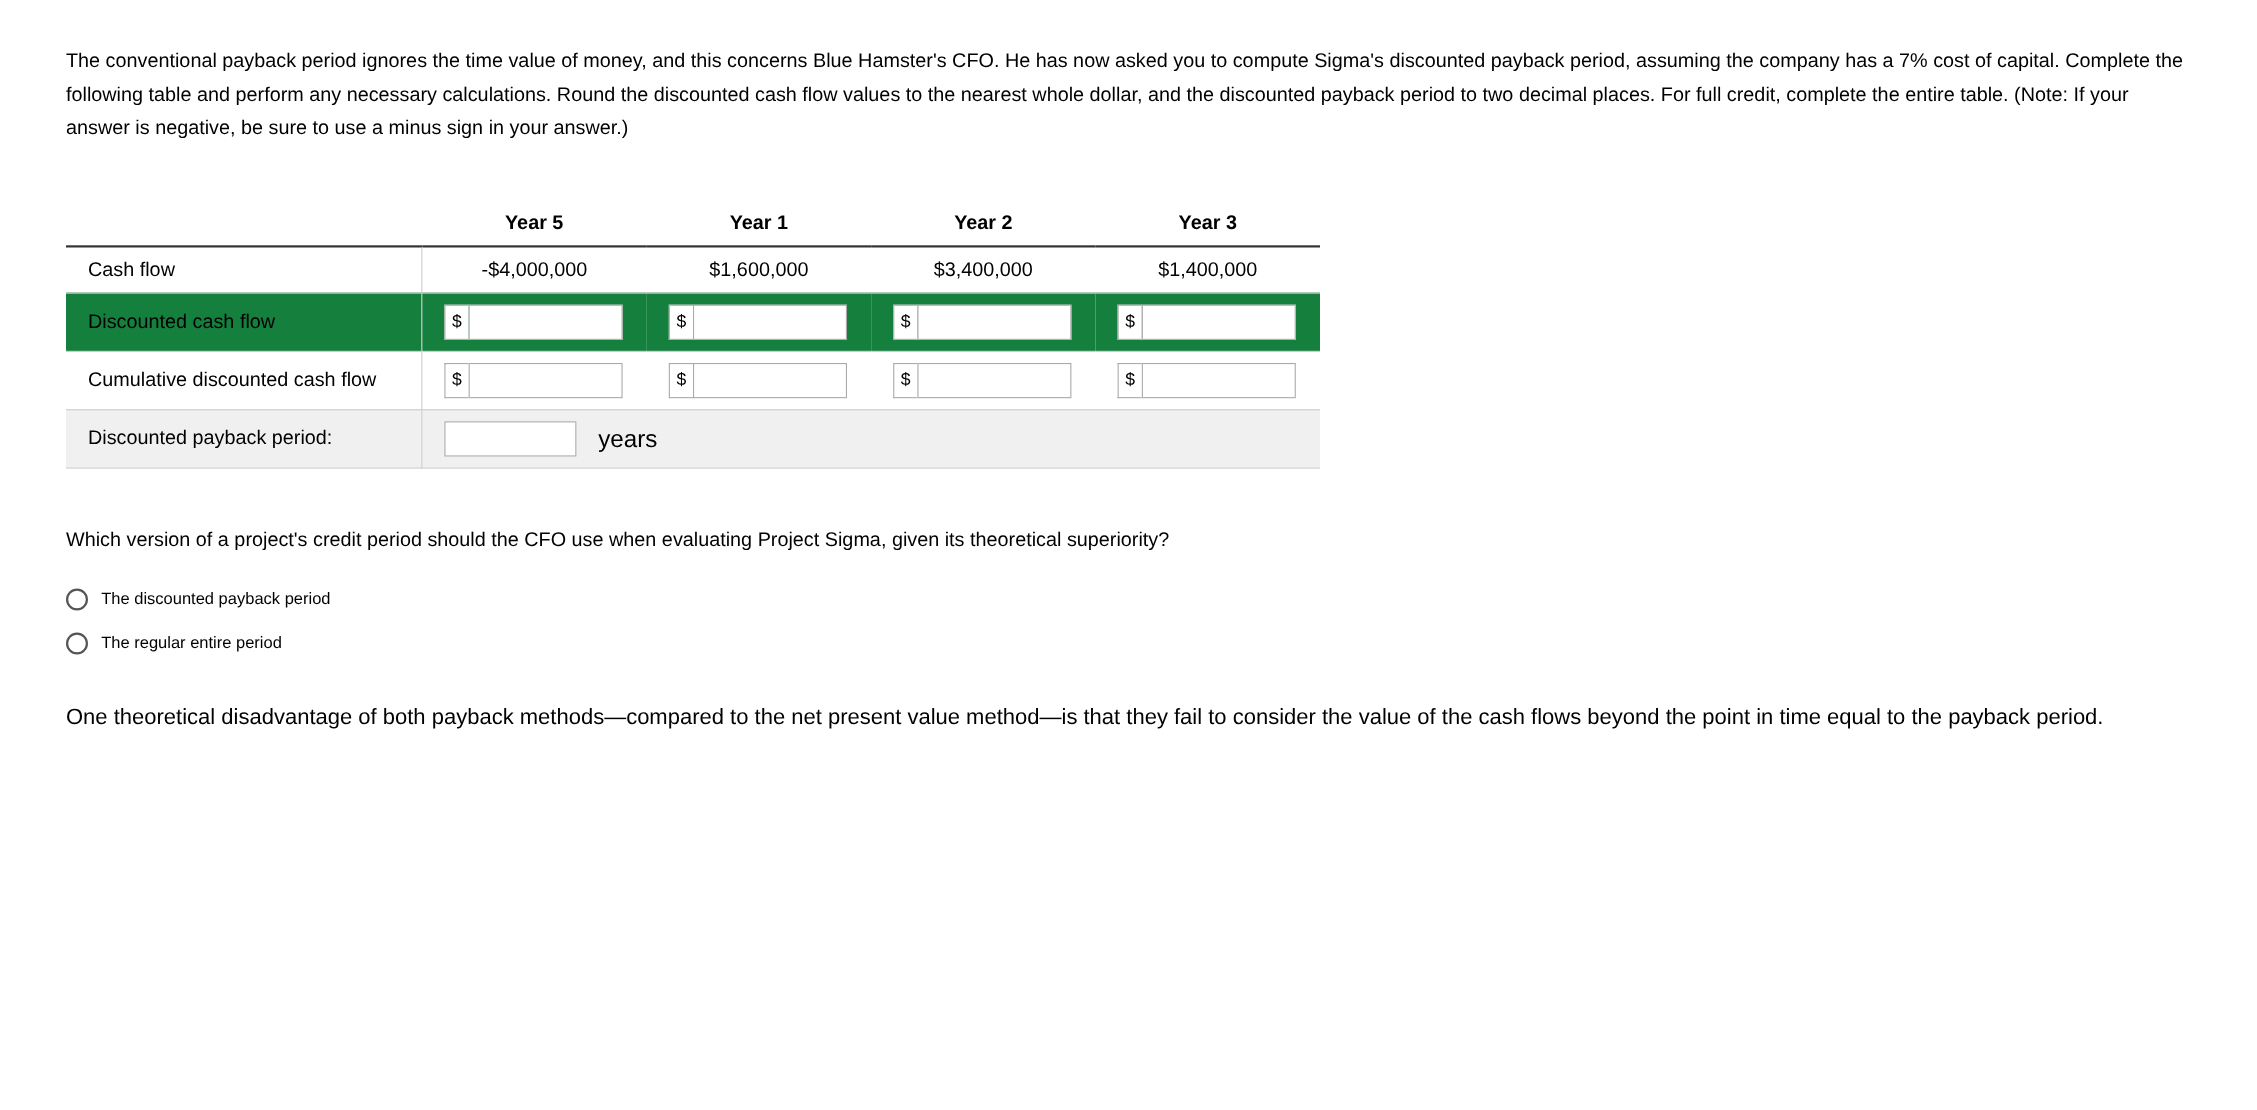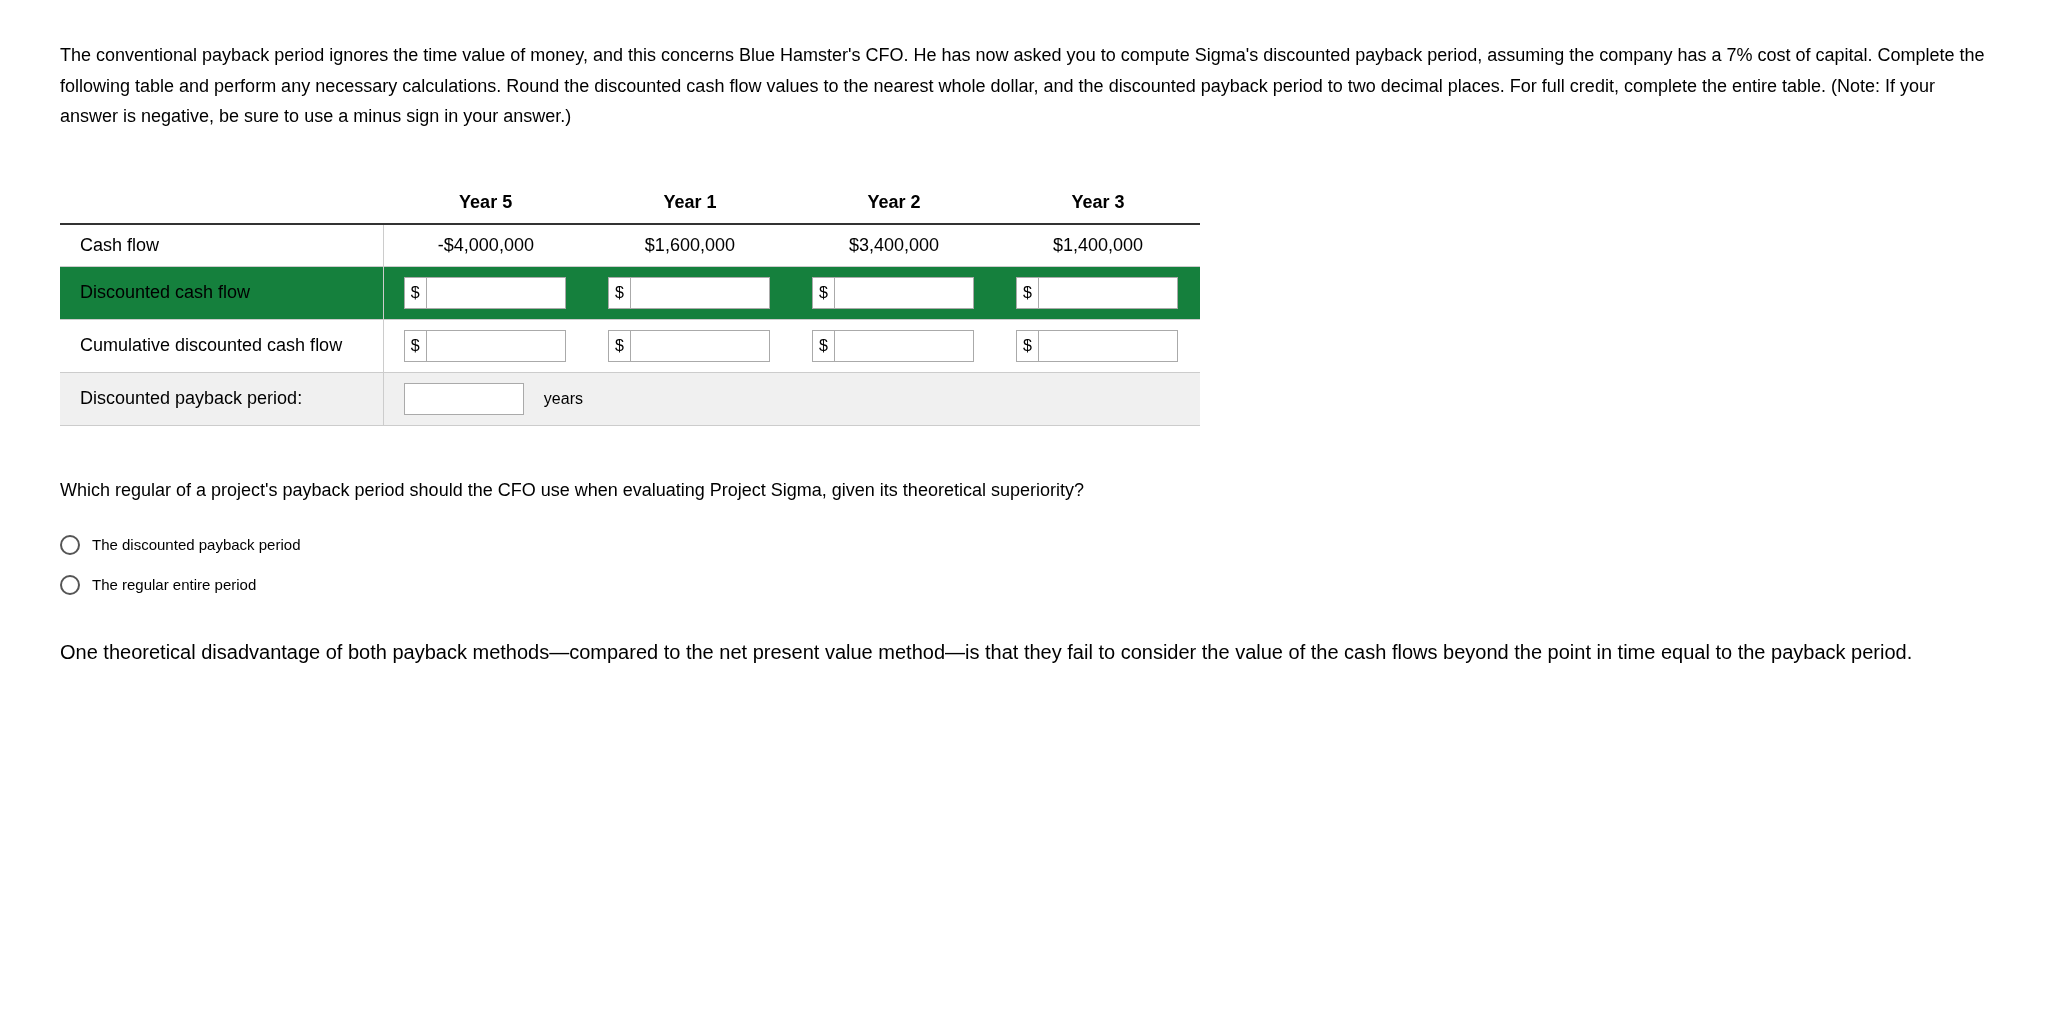--- a/index.html
+++ b/index.html
@@ -97,21 +97,21 @@
       border: 1px solid #aaa;
       height: 32px;
       width: 120px;
       padding: 4px 8px;
       font-size: 16px;
       background: #fff;
     }
 
     .years-label {
       margin-left: 10px;
-      font-size: 16px;
+      font-size: 22px;
     }
 
     .question-text {
       margin-bottom: 30px;
       line-height: 1.6;
       font-size: 18px;
     }
 
     .radio-group {
       margin-bottom: 40px;
@@ -248,21 +248,21 @@
             <input class="years-input" type="text" value="" style="">
             <span class="years-label">years</span>
           </div>
         </td>
       </tr>
     </tbody>
   </table>
 </div>
 
 <div class="question-text">
-  <span>Which regular of a project's payback period should the CFO use when evaluating Project Sigma, given its theoretical superiority?</span>
+  <span>Which version of a project's credit period should the CFO use when evaluating Project Sigma, given its theoretical superiority?</span>
 </div>
 
 <div class="radio-group">
   <div class="radio-option">
     <div class="radio-circle"></div>
     <span class="radio-label">The discounted payback period</span>
   </div>
   <div class="radio-option">
     <div class="radio-circle"></div>
     <span class="radio-label">The regular entire period</span>

